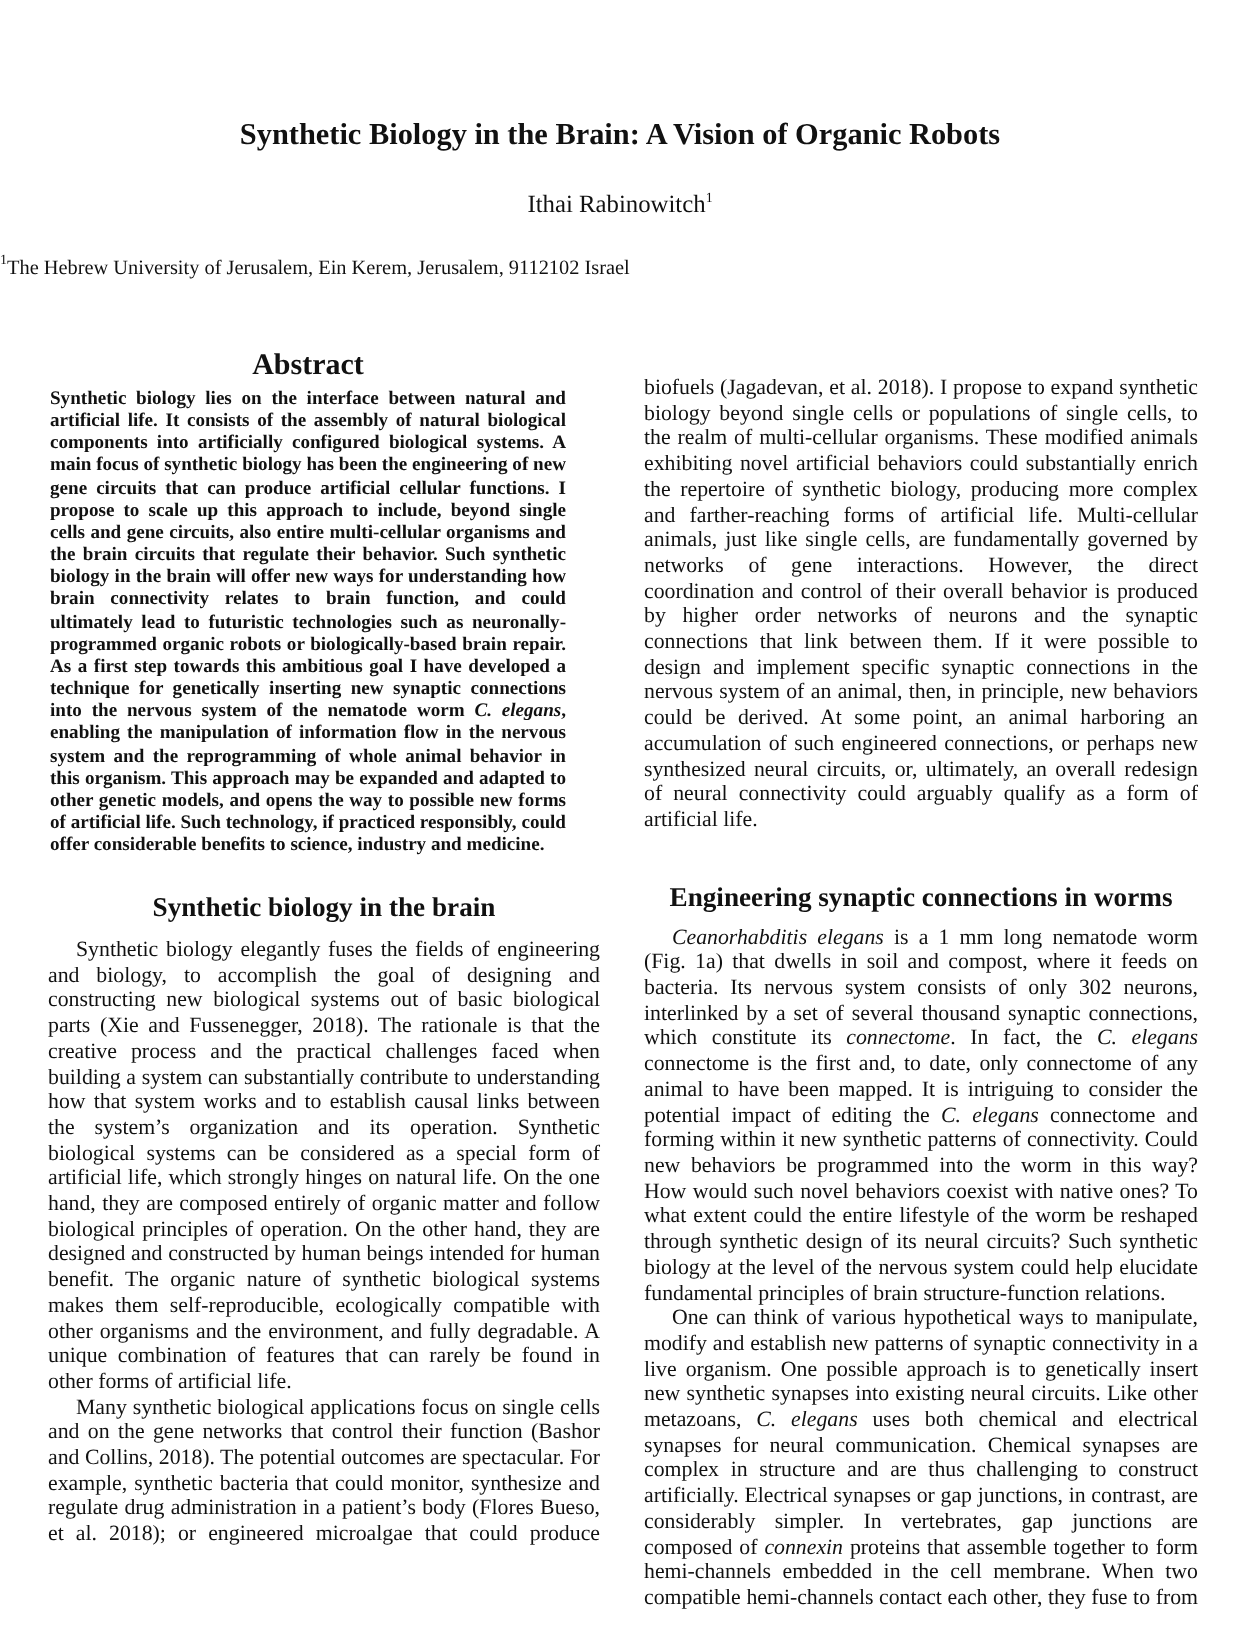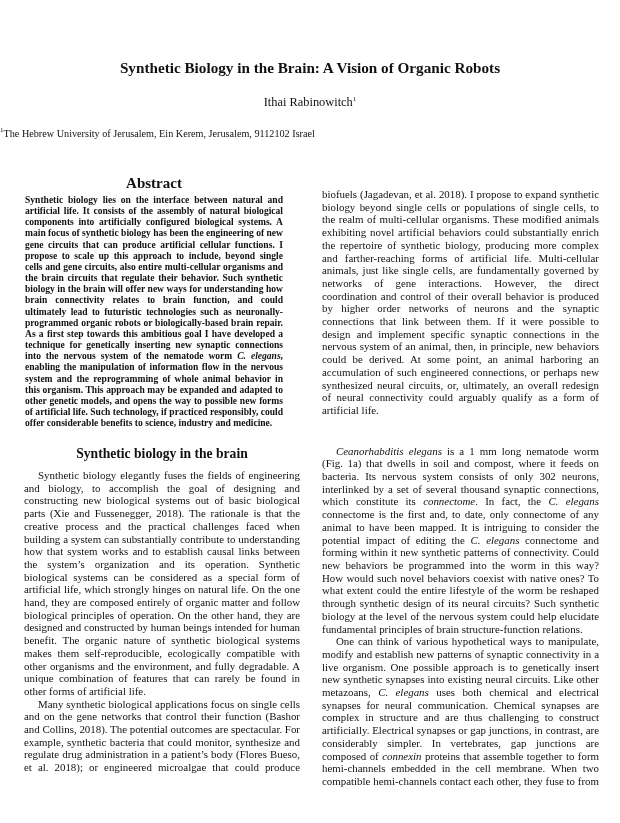--- a/index.html
+++ b/index.html
@@ -70,16 +70,17 @@
 <div class="col-left">
   <h2 class="sec">Synthetic biology in the brain</h2>
   <div class="gap-left"></div>
   <p class="body indent last">Synthetic biology elegantly fuses the fields of engineering and biology, to accomplish the goal of designing and constructing new biological systems out of basic biological parts (Xie and Fussenegger, 2018). The rationale is that the creative process and the practical challenges faced when building a system can substantially contribute to understanding how that system works and to establish causal links between the system’s organization and its operation. Synthetic biological systems can be considered as a special form of artificial life, which strongly hinges on natural life. On the one hand, they are composed entirely of organic matter and follow biological principles of operation. On the other hand, they are designed and constructed by human beings intended for human benefit. The organic nature of synthetic biological systems makes them self-reproducible, ecologically compatible with other organisms and the environment, and fully degradable. A unique combination of features that can rarely be found in other forms of artificial life.</p>
   <p class="body indent" style="text-align-last: justify;">Many synthetic biological applications focus on single cells and on the gene networks that control their function (Bashor and Collins, 2018). The potential outcomes are spectacular. For example, synthetic bacteria that could monitor, synthesize and regulate drug administration in a patient’s body (Flores Bueso, et al. 2018); or engineered microalgae that could produce</p>
 </div>
 
 <div class="col-right">
   <p class="body last">biofuels (Jagadevan, et al. 2018). I propose to expand synthetic biology beyond single cells or populations of single cells, to the realm of multi-cellular organisms. These modified animals exhibiting novel artificial behaviors could substantially enrich the repertoire of synthetic biology, producing more complex and farther-reaching forms of artificial life. Multi-cellular animals, just like single cells, are fundamentally governed by networks of gene interactions. However, the direct coordination and control of their overall behavior is produced by higher order networks of neurons and the synaptic connections that link between them. If it were possible to design and implement specific synaptic connections in the nervous system of an animal, then, in principle, new behaviors could be derived. At some point, an animal harboring an accumulation of such engineered connections, or perhaps new synthesized neural circuits, or, ultimately, an overall redesign of neural connectivity could arguably qualify as a form of artificial life.</p>
   <div class="gap-right"></div>
+  <h2 class="sec">Engineering synaptic connections in worms</h2>
   <div class="gap-right2"></div>
   <p class="body indent last"><i>Ceanorhabditis elegans</i><span> is a 1 mm long nematode worm (Fig. 1a) that dwells in soil and compost, where it feeds on bacteria. Its nervous system consists of only 302 neurons, interlinked by a set of several thousand synaptic connections, which constitute its </span><i>connectome</i><span>. In fact, the </span><i>C. elegans</i><span> connectome is the first and, to date, only connectome of any animal to have been mapped. It is intriguing to consider the potential impact of editing the </span><i>C. elegans</i><span> connectome and forming within it new synthetic patterns of connectivity. Could new behaviors be programmed into the worm in this way? How would such novel behaviors coexist with native ones? To what extent could the entire lifestyle of the worm be reshaped through synthetic design of its neural circuits? Such synthetic biology at the level of the nervous system could help elucidate fundamental principles of brain structure-function relations.</span></p>
   <p class="body indent" style="text-align-last: justify;"><span>One can think of various hypothetical ways to manipulate, modify and establish new patterns of synaptic connectivity in a live organism. One possible approach is to genetically insert new synthetic synapses into existing neural circuits. Like other metazoans, </span><i>C. elegans</i><span> uses both chemical and electrical synapses for neural communication. Chemical synapses are complex in structure and are thus challenging to construct artificially. Electrical synapses or gap junctions, in contrast, are considerably simpler. In vertebrates, gap junctions are composed of </span><i>connexin</i><span> proteins that assemble together to form hemi-channels embedded in the cell membrane. When two compatible hemi-channels contact each other, they fuse to from</span></p>
 </div>
 
 </body></html>

